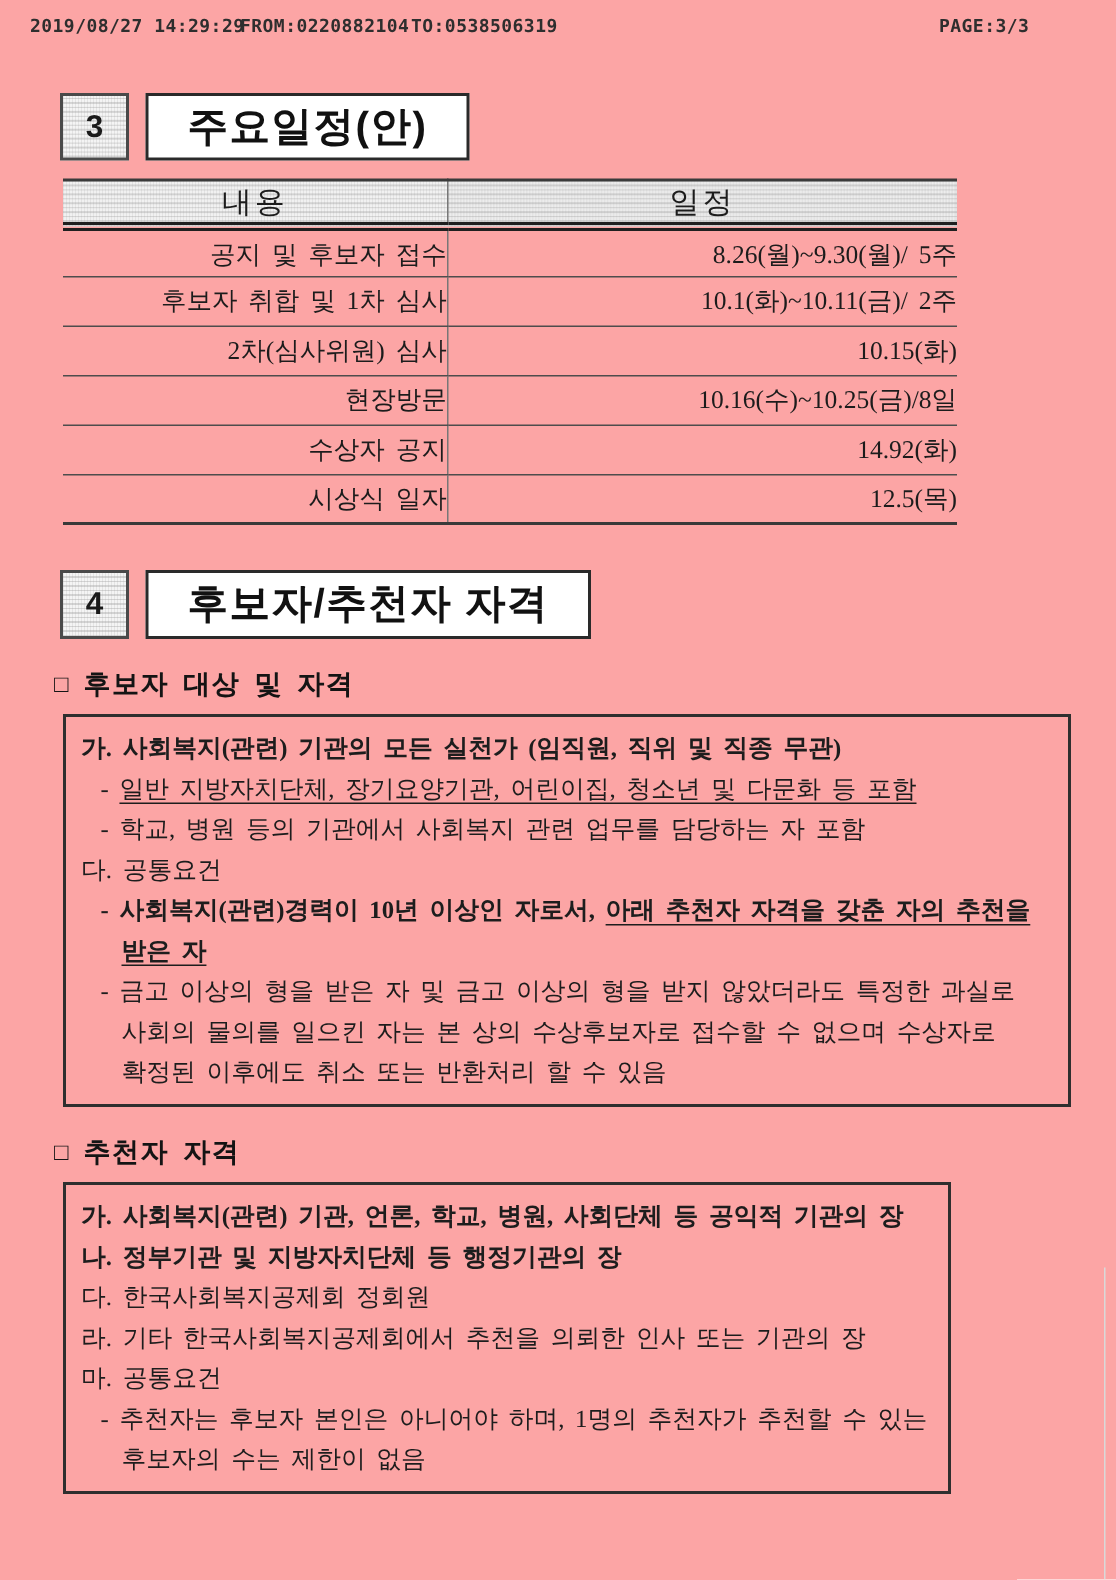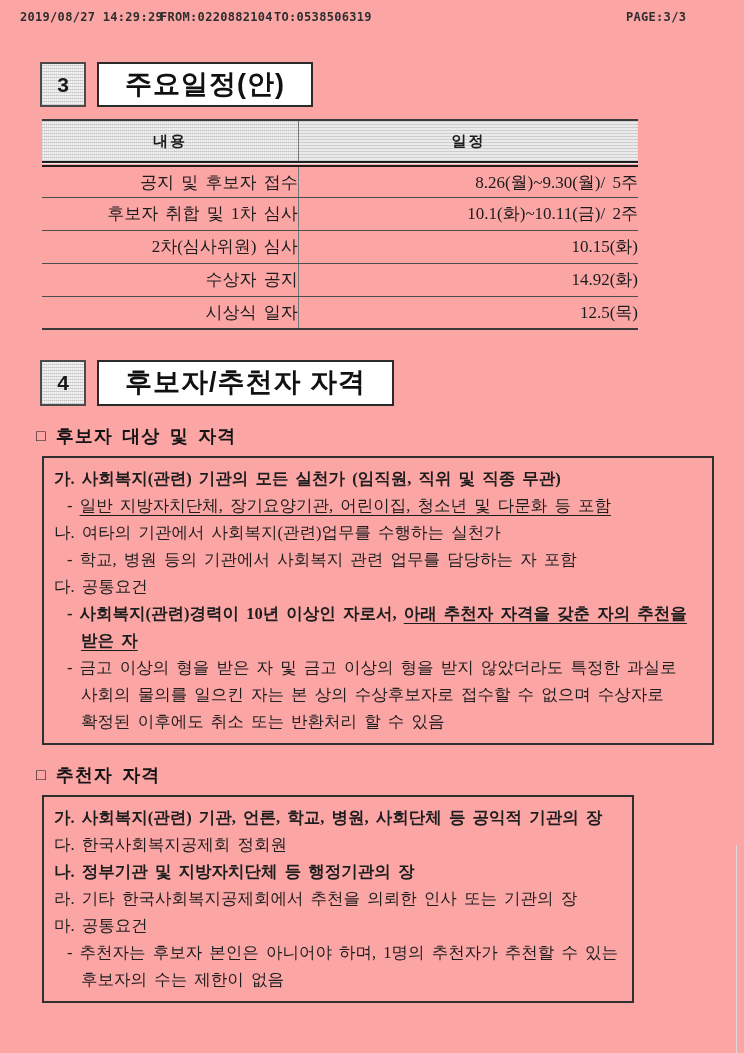--- a/index.html
+++ b/index.html
@@ -65,23 +65,23 @@
   
   table.schedule {
     margin: 12px 0 0 42px;
     width: 596px;
     border-collapse: collapse;
     border-top: 2px solid #3a3a3a;
     border-bottom: 2px solid #3a3a3a;
     font-size: 17px;
   }
   table.schedule th {
-    height: 44px;
-    font-weight: bold;
-    font-size: 15px;
+    height: 31px;
+    font-weight: normal;
+    font-size: 20px;
     letter-spacing: 2px;
     background-color: #f1f1f1;
     background-image:
       repeating-linear-gradient(0deg, rgba(140,140,140,.30) 0 1px, transparent 1px 3px),
       repeating-linear-gradient(90deg, rgba(170,170,170,.20) 0 1px, transparent 1px 2px);
     border-bottom: 6px double #1f1f1f;
   }
   table.schedule td {
     height: 33px;
     text-align: right;
@@ -167,20 +167,24 @@
       </tr>
       <tr>
         <td>후보자 취합 및 1차 심사</td>
         <td>10.1(화)~10.11(금)/ 2주</td>
       </tr>
       <tr>
         <td>2차(심사위원) 심사</td>
         <td>10.15(화)</td>
       </tr>
       <tr>
+        <td>현장방문</td>
+        <td>10.16(수)~10.25(금)/8일</td>
+      </tr>
+      <tr>
         <td>수상자 공지</td>
         <td>14.92(화)</td>
       </tr>
       <tr>
         <td>시상식 일자</td>
         <td>12.5(목)</td>
       </tr>
     </tbody>
   </table>
 
@@ -193,23 +197,20 @@
     <span class="sq">□</span><span>후보자 대상 및 자격</span>
   </div>
 
   <div class="qbox candidate">
     <div class="qline">
       <span class="b">가. 사회복지(관련) 기관의 모든 실천가 (임직원, 직위 및 직종 무관)</span>
     </div>
     <div class="qline sub">
       <span>- </span><span class="u">일반 지방자치단체, 장기요양기관, 어린이집, 청소년 및 다문화 등 포함</span>
     </div>
-    <div class="qline">
-      <span>나. 여타의 기관에서 사회복지(관련)업무를 수행하는 실천가</span>
-    </div>
     <div class="qline sub">
       <span>- 학교, 병원 등의 기관에서 사회복지 관련 업무를 담당하는 자 포함</span>
     </div>
     <div class="qline">
       <span>다. 공통요건</span>
     </div>
     <div class="qline sub">
       <span class="b">- 사회복지(관련)경력이 10년 이상인 자로서, </span><span class="b u">아래 추천자 자격을 갖춘 자의 추천을 받은 자</span>
     </div>
     <div class="qline sub">
@@ -219,26 +220,26 @@
 
   <div class="subsection">
     <span class="sq">□</span><span>추천자 자격</span>
   </div>
 
   <div class="qbox recommender">
     <div class="qline">
       <span class="b">가. 사회복지(관련) 기관, 언론, 학교, 병원, 사회단체 등 공익적 기관의 장</span>
     </div>
     <div class="qline">
+      <span class="b">나. 정부기관 및 지방자치단체 등 행정기관의 장</span>
+    </div>
+    <div class="qline">
       <span>다. 한국사회복지공제회 정회원</span>
     </div>
     <div class="qline">
-      <span class="b">나. 정부기관 및 지방자치단체 등 행정기관의 장</span>
-    </div>
-    <div class="qline">
       <span>라. 기타 한국사회복지공제회에서 추천을 의뢰한 인사 또는 기관의 장</span>
     </div>
     <div class="qline">
       <span>마. 공통요건</span>
     </div>
     <div class="qline sub">
       <span>- 추천자는 후보자 본인은 아니어야 하며, 1명의 추천자가 추천할 수 있는 후보자의 수는 제한이 없음</span>
     </div>
   </div>
 

